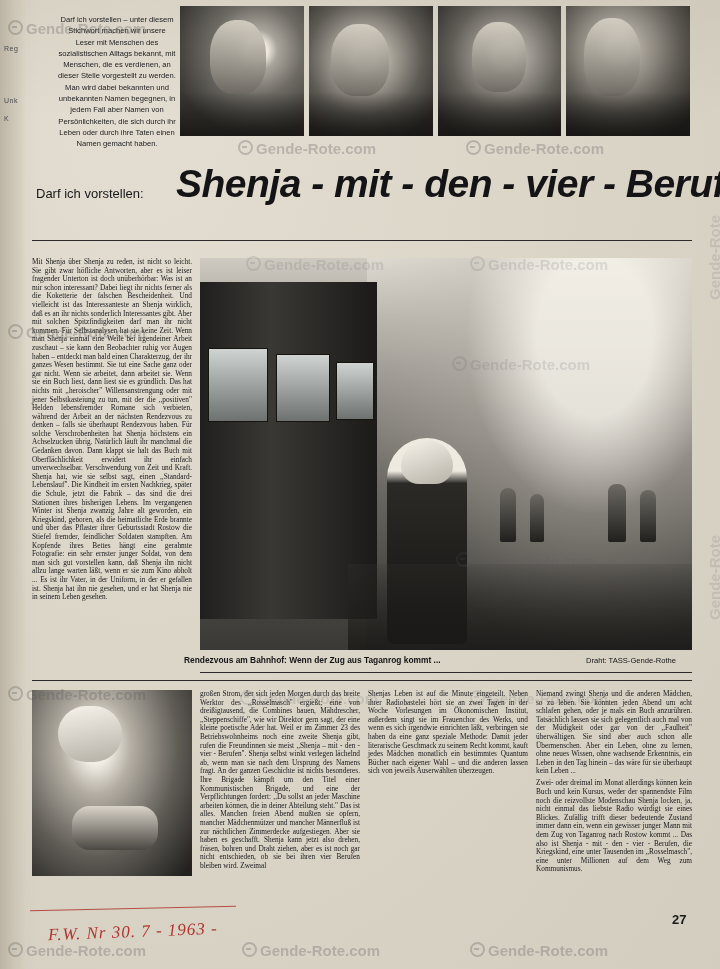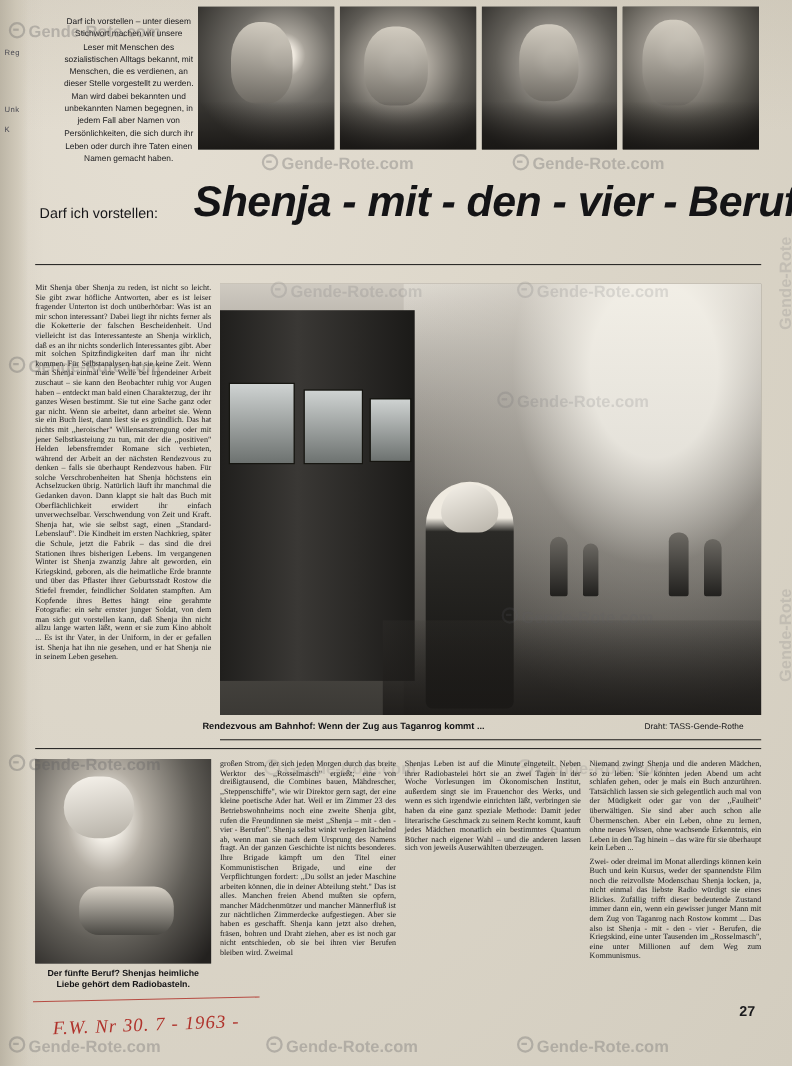--- a/index.html
+++ b/index.html
@@ -269,21 +269,20 @@
     <span class="credit">Draht: TASS-Gende-Rothe</span>
   </div>
   <div class="rule" style="left:200px;top:672px;width:492px;"></div>
   <div class="rule" style="left:32px;top:680px;width:660px;"></div>
 
   <div class="botphoto">
     <div class="bp-bg"></div>
     <div class="bp-head"></div>
     <div class="bp-hands"></div>
   </div>
-  <div class="bp-caption">Der fünfte Beruf? Shenjas heimliche Liebe gehört dem Radiobasteln.</div>
 
   <div class="bcol b1 col-text">
     <p>großen Strom, der sich jeden Morgen durch das breite Werktor des ,,Rosselmasch" ergießt; eine von dreißigtausend, die Combines bauen, Mähdrescher, ,,Steppenschiffe", wie wir Direktor gern sagt, der eine kleine poetische Ader hat. Weil er im Zimmer 23 des Betriebswohnheims noch eine zweite Shenja gibt, rufen die Freundinnen sie meist ,,Shenja – mit - den - vier - Berufen". Shenja selbst winkt verlegen lächelnd ab, wenn man sie nach dem Ursprung des Namens fragt. An der ganzen Geschichte ist nichts besonderes. Ihre Brigade kämpft um den Titel einer Kommunistischen Brigade, und eine der Verpflichtungen fordert: ,,Du sollst an jeder Maschine arbeiten können, die in deiner Abteilung steht." Das ist alles. Manchen freien Abend mußten sie opfern, mancher Mädchenmützer und mancher Männerfluß ist zur nächtlichen Zimmerdecke aufgestiegen. Aber sie haben es geschafft. Shenja kann jetzt also drehen, fräsen, bohren und Draht ziehen, aber es ist noch gar nicht entschieden, ob sie bei ihren vier Berufen bleiben wird. Zweimal</p>
   </div>
   <div class="bcol b2 col-text">
     <p>Shenjas Leben ist auf die Minute eingeteilt. Neben ihrer Radiobastelei hört sie an zwei Tagen in der Woche Vorlesungen im Ökonomischen Institut, außerdem singt sie im Frauenchor des Werks, und wenn es sich irgendwie einrichten läßt, verbringen sie haben da eine ganz speziale Methode: Damit jeder literarische Geschmack zu seinem Recht kommt, kauft jedes Mädchen monatlich ein bestimmtes Quantum Bücher nach eigener Wahl – und die anderen lassen sich von jeweils Auserwählten überzeugen.</p>
   </div>
   <div class="bcol b3 col-text">
     <p>Niemand zwingt Shenja und die anderen Mädchen, so zu leben. Sie könnten jeden Abend um acht schlafen gehen, oder je mals ein Buch anzurühren. Tatsächlich lassen sie sich gelegentlich auch mal von der Müdigkeit oder gar von der ,,Faulheit" überwältigen. Sie sind aber auch schon alle Übermenschen. Aber ein Leben, ohne zu lernen, ohne neues Wissen, ohne wachsende Erkenntnis, ein Leben in den Tag hinein – das wäre für sie überhaupt kein Leben ...</p>
     <p>Zwei- oder dreimal im Monat allerdings können kein Buch und kein Kursus, weder der spannendste Film noch die reizvollste Modenschau Shenja locken, ja, nicht einmal das liebste Radio würdigt sie eines Blickes. Zufällig trifft dieser bedeutende Zustand immer dann ein, wenn ein gewisser junger Mann mit dem Zug von Taganrog nach Rostow kommt ... Das also ist Shenja - mit - den - vier - Berufen, die Kriegskind, eine unter Tausenden im ,,Rosselmasch", eine unter Millionen auf dem Weg zum Kommunismus.</p>

